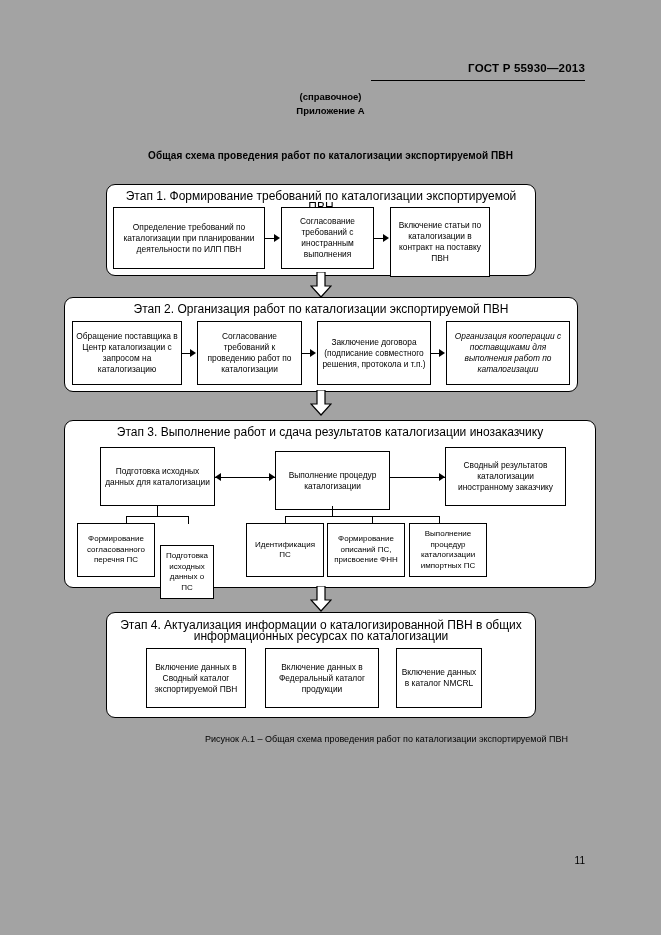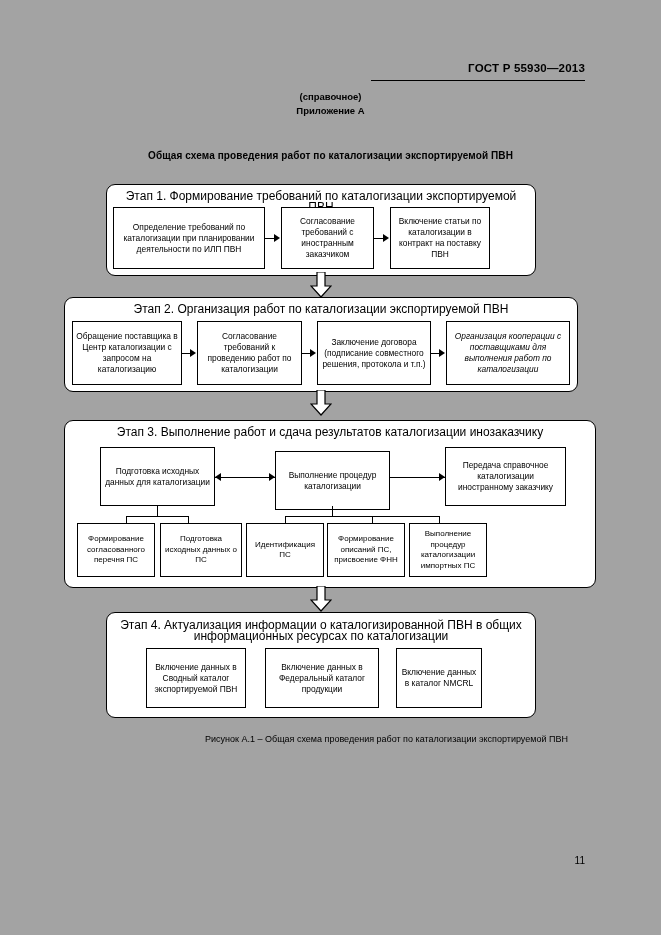--- a/index.html
+++ b/index.html
@@ -158,25 +158,25 @@
   <div class="scheme-title">Общая схема проведения работ по каталогизации экспортируемой ПВН</div>
 
   <div class="stage" style="left:106px; top:184px; width:430px; height:92px;">
     <div class="stage-title" style="top:6px;">Этап 1. Формирование требований по каталогизации экспортируемой ПВН</div>
   </div>
 
   <div class="node" style="left:113px; top:207px; width:152px; height:62px;">Определение требований по каталогизации при планировании деятельности по ИЛП ПВН</div>
   <div class="hline" style="left:265px; top:237.5px; width:12px;"></div>
   <div class="arrow-r" style="left:274px; top:234px;"></div>
 
-  <div class="node" style="left:281px; top:207px; width:93px; height:62px;">Согласование требований  с иностранным заказчиком</div>
+  <div class="node" style="left:281px; top:207px; width:93px; height:62px;">Согласование требований  с иностранным выполнения</div>
   <div class="hline" style="left:374px; top:237.5px; width:12px;"></div>
   <div class="arrow-r" style="left:383px; top:234px;"></div>
 
-  <div class="node" style="left:390px; top:207px; width:100px; height:62px;">Включение статьи по каталогизации в контракт на поставку ПВН</div>
+  <div class="node" style="left:390px; top:207px; width:100px; height:70px;">Включение статьи по каталогизации в контракт на поставку ПВН</div>
 
   <div class="block-arrow" style="left:310px; top:272px;">
     <svg width="22" height="26" viewBox="0 0 22 26">
       <polygon points="7,0 15,0 15,14 21,14 11,25 1,14 7,14" fill="#ffffff" stroke="#000000" stroke-width="1.2"></polygon>
     </svg>
   </div>
 
   <div class="stage" style="left:64px; top:297px; width:514px; height:95px;">
     <div class="stage-title" style="top:6px;">Этап 2. Организация работ по каталогизации экспортируемой ПВН</div>
   </div>
@@ -209,35 +209,35 @@
 
   <div class="hline" style="left:215px; top:476.5px; width:60px;"></div>
   <div class="arrow-l" style="left:215px; top:473px;"></div>
   <div class="arrow-r" style="left:269px; top:473px;"></div>
 
   <div class="node" style="left:275px; top:451px; width:115px; height:59px;">Выполнение процедур каталогизации</div>
 
   <div class="hline" style="left:390px; top:476.5px; width:55px;"></div>
   <div class="arrow-r" style="left:439px; top:473px;"></div>
 
-  <div class="node" style="left:445px; top:447px; width:121px; height:59px;">Передача справочное каталогизации иностранному заказчику</div>
+  <div class="node" style="left:445px; top:447px; width:121px; height:59px;">Сводный результатов каталогизации иностранному заказчику</div>
 
   <div class="vline" style="left:157px; top:506px; height:11px;"></div>
   <div class="hline" style="left:126px; top:516px; width:63px;"></div>
   <div class="vline" style="left:126px; top:516px; height:8px;"></div>
   <div class="vline" style="left:188px; top:516px; height:8px;"></div>
 
   <div class="vline" style="left:332px; top:506px; height:11px;"></div>
   <div class="hline" style="left:285px; top:516px; width:155px;"></div>
   <div class="vline" style="left:285px; top:516px; height:8px;"></div>
   <div class="vline" style="left:372px; top:516px; height:8px;"></div>
   <div class="vline" style="left:439px; top:516px; height:8px;"></div>
 
   <div class="node small" style="left:77px; top:523px; width:78px; height:54px;">Формирование согласованного перечня ПС</div>
-  <div class="node small" style="left:160px; top:523px; width:82px; height:54px;">Подготовка исходных данных о ПС</div>
+  <div class="node small" style="left:160px; top:545px; width:54px; height:54px;">Подготовка исходных данных о ПС</div>
   <div class="node small" style="left:246px; top:523px; width:78px; height:54px;">Идентификация ПС</div>
   <div class="node small" style="left:327px; top:523px; width:78px; height:54px;">Формирование описаний ПС, присвоение ФНН</div>
   <div class="node small" style="left:409px; top:523px; width:78px; height:54px;">Выполнение процедур каталогизации импортных ПС</div>
 
   <div class="block-arrow" style="left:310px; top:586px;">
     <svg width="22" height="26" viewBox="0 0 22 26">
       <polygon points="7,0 15,0 15,14 21,14 11,25 1,14 7,14" fill="#ffffff" stroke="#000000" stroke-width="1.2"></polygon>
     </svg>
   </div>
 

